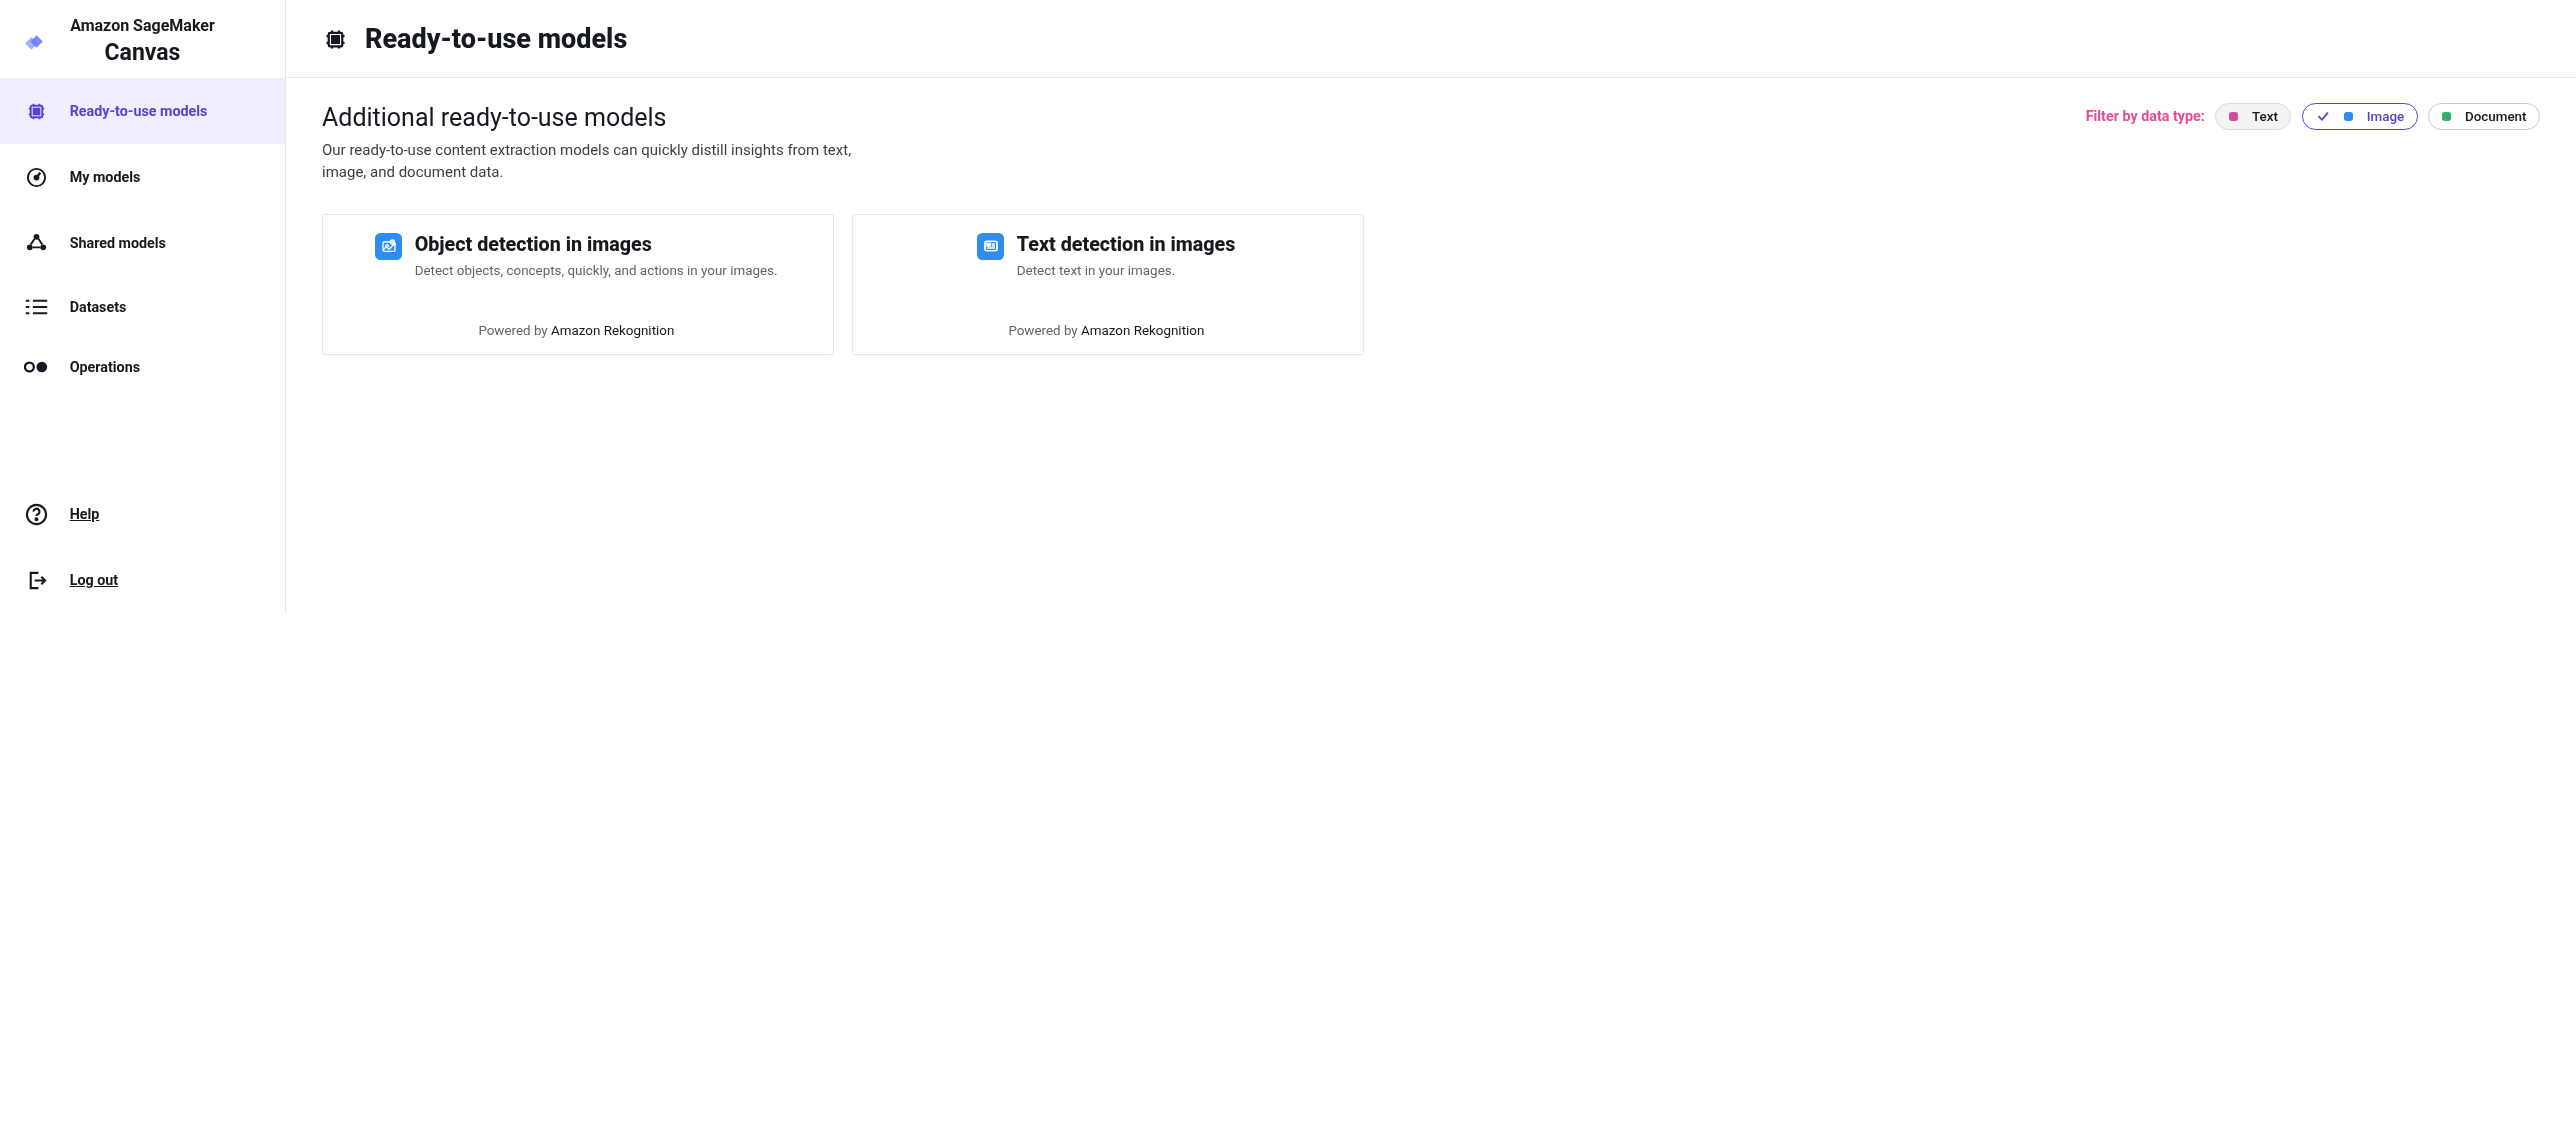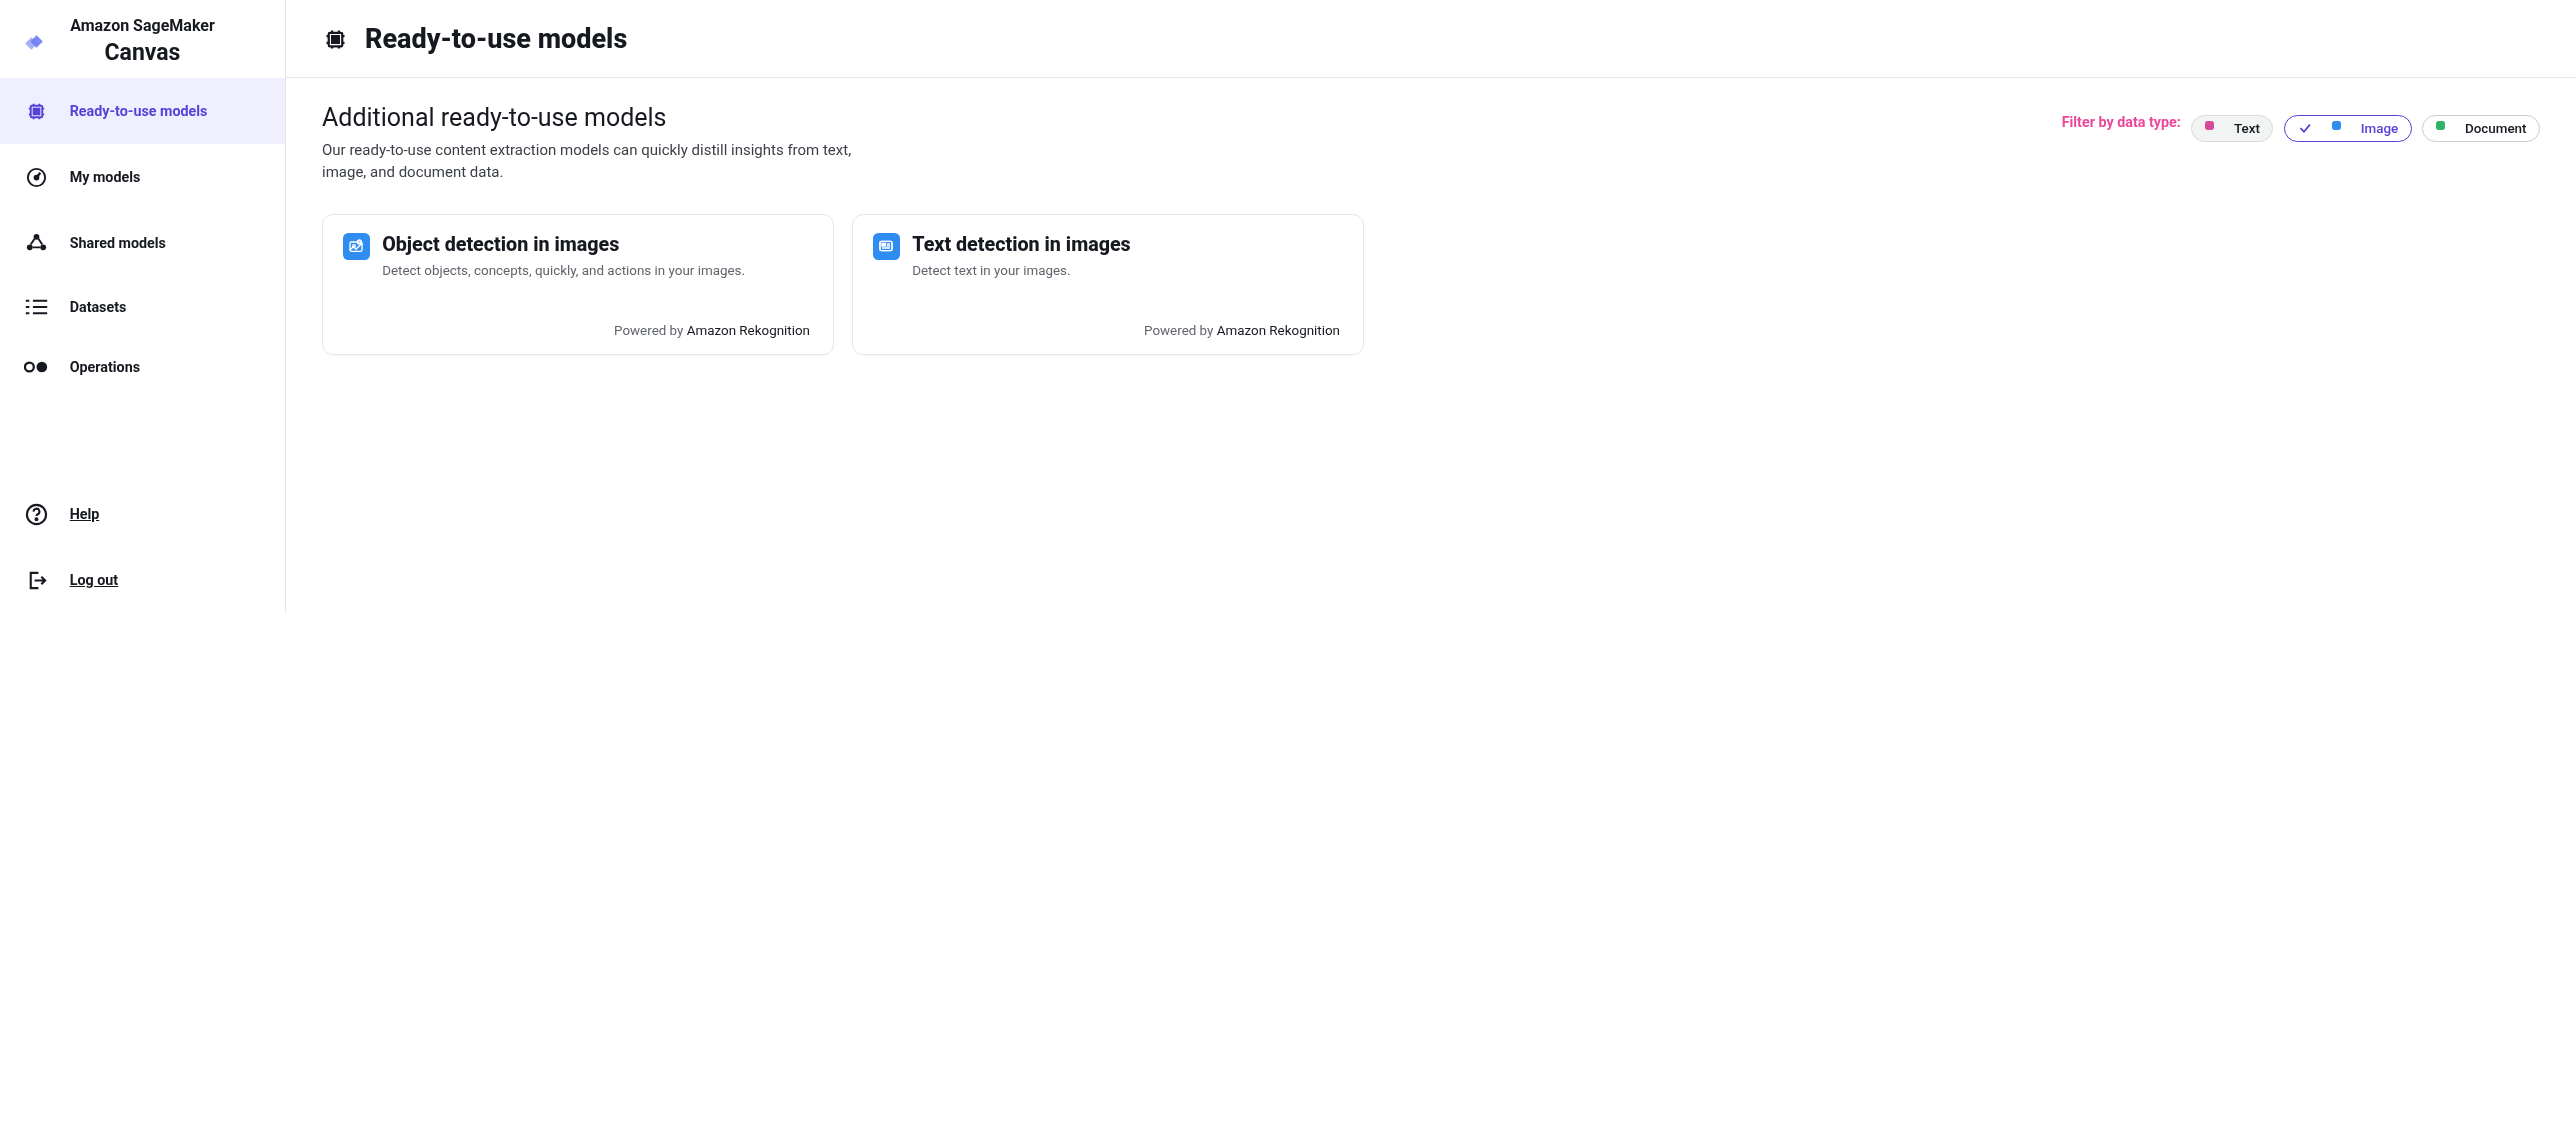--- a/index.html
+++ b/index.html
@@ -58,46 +58,46 @@
 .content { padding: 25px 36px; }
 
 .section-head { display:flex; justify-content:space-between; align-items:flex-start; gap: 36px; }
 .section-title { font-size: 25px; font-weight: 400; margin-bottom: 7.2px; }
 .section-desc { font-size: 15px; color: #3b3f46; max-width: 572px; line-height: 1.5; }
 
 .filters { display:flex; align-items:center; gap: 10.7px; }
 .filter-label { font-size: 14.3px; font-weight: 700; color: #ec4899; }
 .chip {
   display:inline-flex;
-  align-items:flex-start;
-  gap: 20px;
+  align-items:center;
+  gap: 14px;
   border: 0.9px solid #c9cbce;
   border-radius: 16px;
   padding: 5.4px 12.5px;
   font-size: 13.4px;
   font-weight: 500;
   background: #fff;
   cursor: pointer;
-  margin-top: 12px;
 }
 .chip.muted { background: #f2f3f3; border-color:#d8dadc; }
 .chip.active { border: 1.3px solid #5741d9; color:#5741d9; }
 .dot { width:9px; height:9px; border-radius:2.7px; display:inline-block; }
 
 .cards { display:flex; gap: 18px; margin-top: 30px; }
 .card {
   flex: 1;
   max-width: 512px;
   border: 0.9px solid #e5e7ea;
-  border-radius: 11px;
+  border-radius: 3px;
   padding: 18px 23px 16px 19.7px;
   box-shadow: 0 0.9px 1.8px rgba(0,0,0,0.03);
   display:flex;
   flex-direction:column;
   min-height: 141px;
+  align-items: center;
 }
 .card-top { display:flex; gap: 12.5px; align-items:flex-start; }
 .card-icon {
   width: 27px; height: 27px;
   background: #2f8cf0;
   border-radius: 5.4px;
   display:flex; align-items:center; justify-content:center;
   flex-shrink:0;
 }
 .card-title { font-size: 19.7px; font-weight: 800; }

